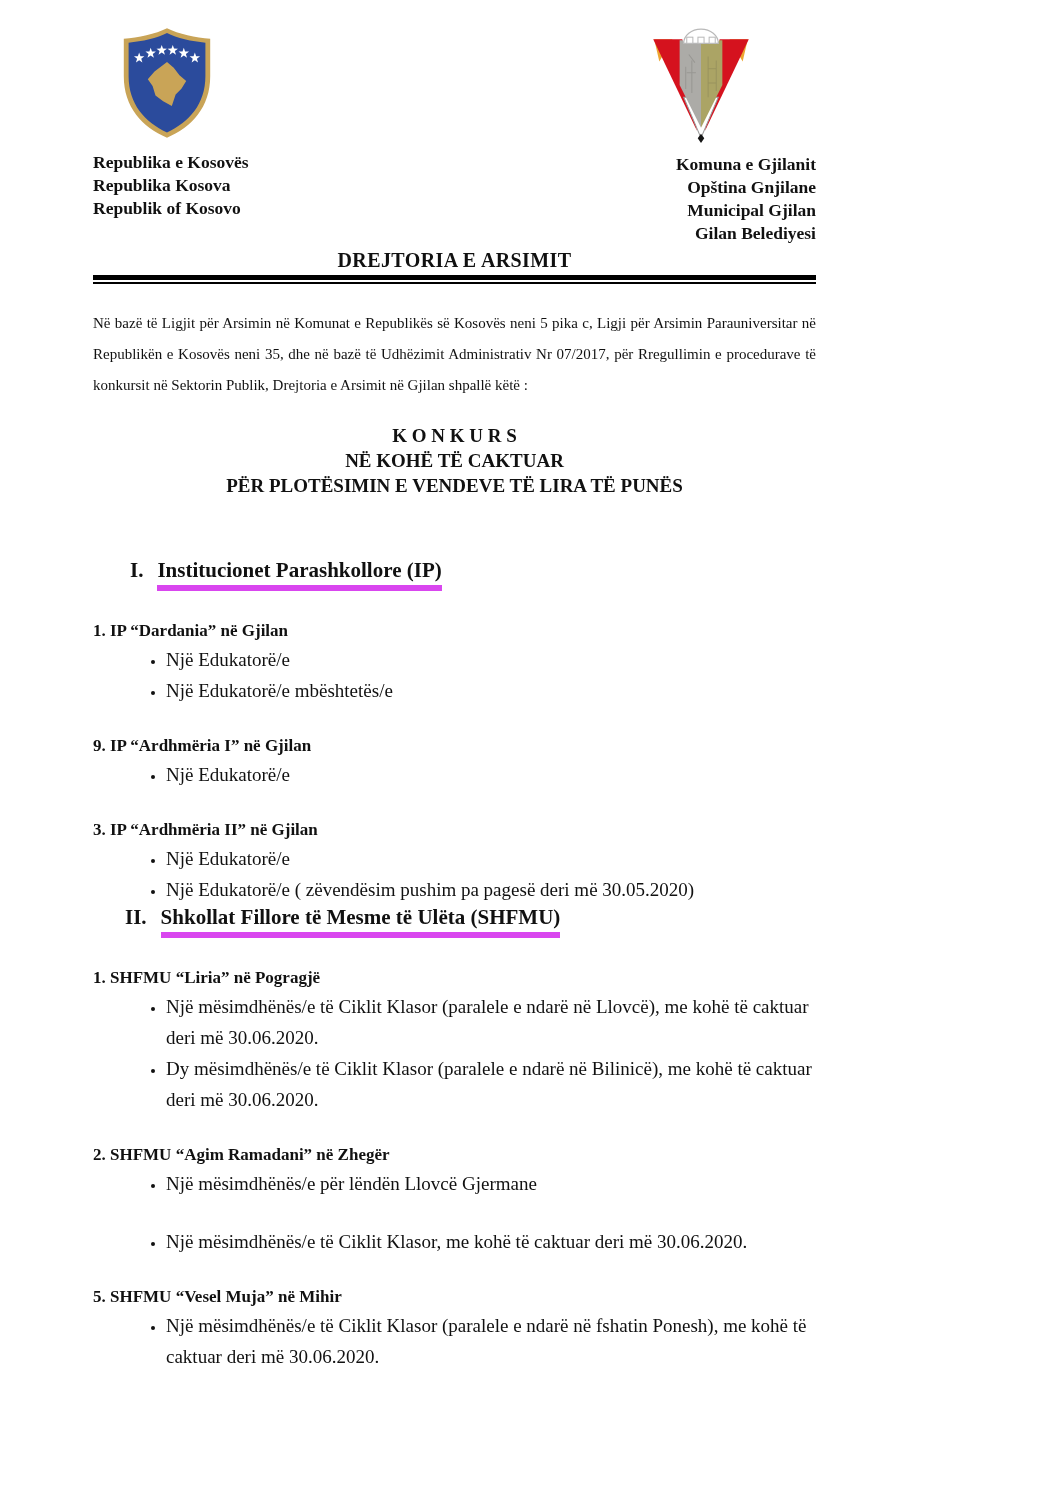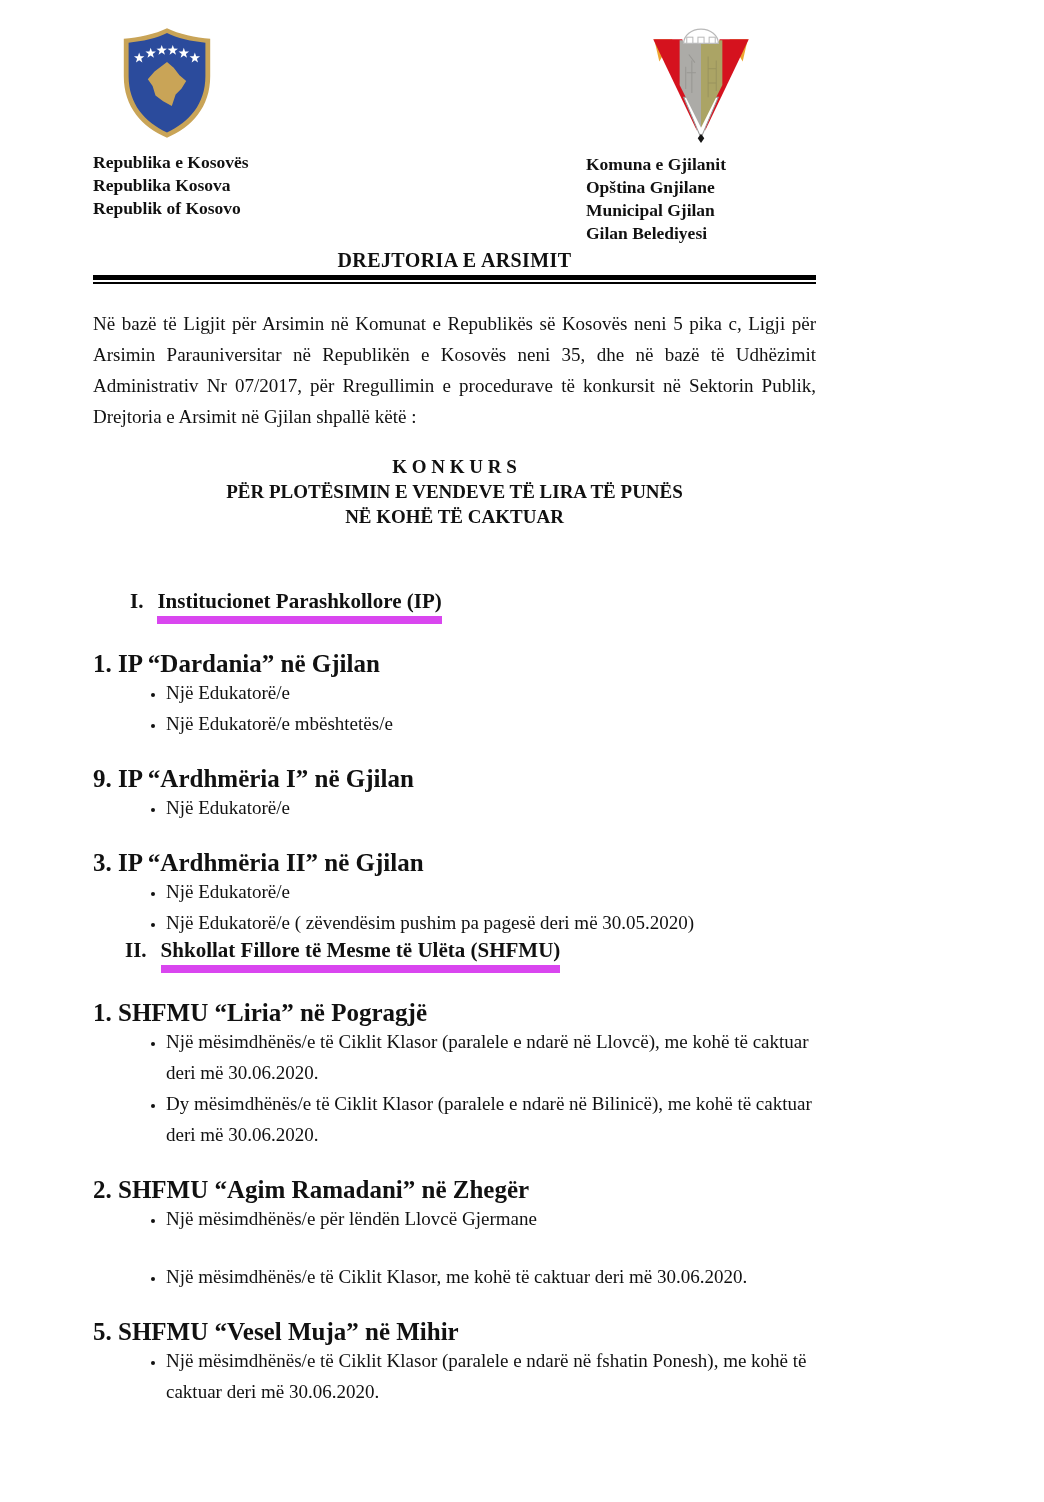--- a/index.html
+++ b/index.html
@@ -27,39 +27,39 @@
   .hdr-left .emblem-wrap { margin-left: 26px; }
   .hdr-right { width: 230px; text-align: center; }
   .hdr-right .emblem-wrap { display: flex; justify-content: center; }
   .org-lines { margin-top: 7px; }
   .org-line {
     font-weight: bold;
     font-size: 17.5px;
     line-height: 23px;
     white-space: nowrap;
   }
-  .hdr-right .org-line { text-align: left; }
+  .hdr-right .org-line { text-align: right; }
   
   .dept-title {
     text-align: center;
     font-weight: bold;
     font-size: 20px;
     margin-top: 4px;
     letter-spacing: 0.4px;
   }
   .rule {
     margin-top: 3px;
     height: 9px;
     border-top: 5px solid #000;
     border-bottom: 2px solid #000;
   }
   
   .intro {
     margin-top: 24px;
-    font-size: 19px;
+    font-size: 15px;
     line-height: 31px;
     text-align: justify;
   }
   
   .konkurs {
     margin-top: 22px;
     text-align: center;
     font-weight: bold;
     font-size: 19px;
     line-height: 25px;
@@ -68,27 +68,27 @@
   .section-heading {
     font-weight: bold;
     font-size: 21px;
     display: flex;
     align-items: baseline;
   }
   .section-heading.first { margin-top: 60px; margin-left: 37px; }
   .section-heading.second { margin-left: 32px; }
   .section-numeral { margin-right: 14px; }
   .section-title {
-    border-bottom: 8px solid #d946ef;
+    border-bottom: 6px solid #d946ef;
     padding-bottom: 2px;
   }
   .entry { margin-top: 27px; }
   .entry-heading {
     font-weight: bold;
-    font-size: 25px;
+    font-size: 17px;
     line-height: 26px;
   }
   .entry ul {
     padding-left: 73px;
   }
   .entry li {
     font-size: 19px;
     line-height: 31px;
     padding-left: 0px;
   }
@@ -168,22 +168,22 @@
     </div>
   </div>
 
   <div class="dept-title">DREJTORIA E ARSIMIT</div>
   <div class="rule"></div>
 
   <p class="intro">Në bazë të Ligjit për Arsimin në Komunat e Republikës së Kosovës neni 5 pika c, Ligji për Arsimin Parauniversitar në Republikën e Kosovës neni 35, dhe në bazë të Udhëzimit Administrativ Nr 07/2017, për Rregullimin e procedurave të konkursit në Sektorin Publik, Drejtoria e Arsimit në Gjilan shpallë këtë :</p>
 
   <div class="konkurs">
     <div>K O N K U R S</div>
+    <div>NË KOHË TË CAKTUAR</div>
     <div>PËR PLOTËSIMIN E VENDEVE TË LIRA TË PUNËS</div>
-    <div>NË KOHË TË CAKTUAR</div>
   </div>
 
   <div class="section-heading first">
     <span class="section-numeral">I.</span>
     <span class="section-title">Institucionet Parashkollore (IP)</span>
   </div>
 
   <div class="entry">
     <div class="entry-heading">1. IP “Dardania” në Gjilan</div>
     <ul>

